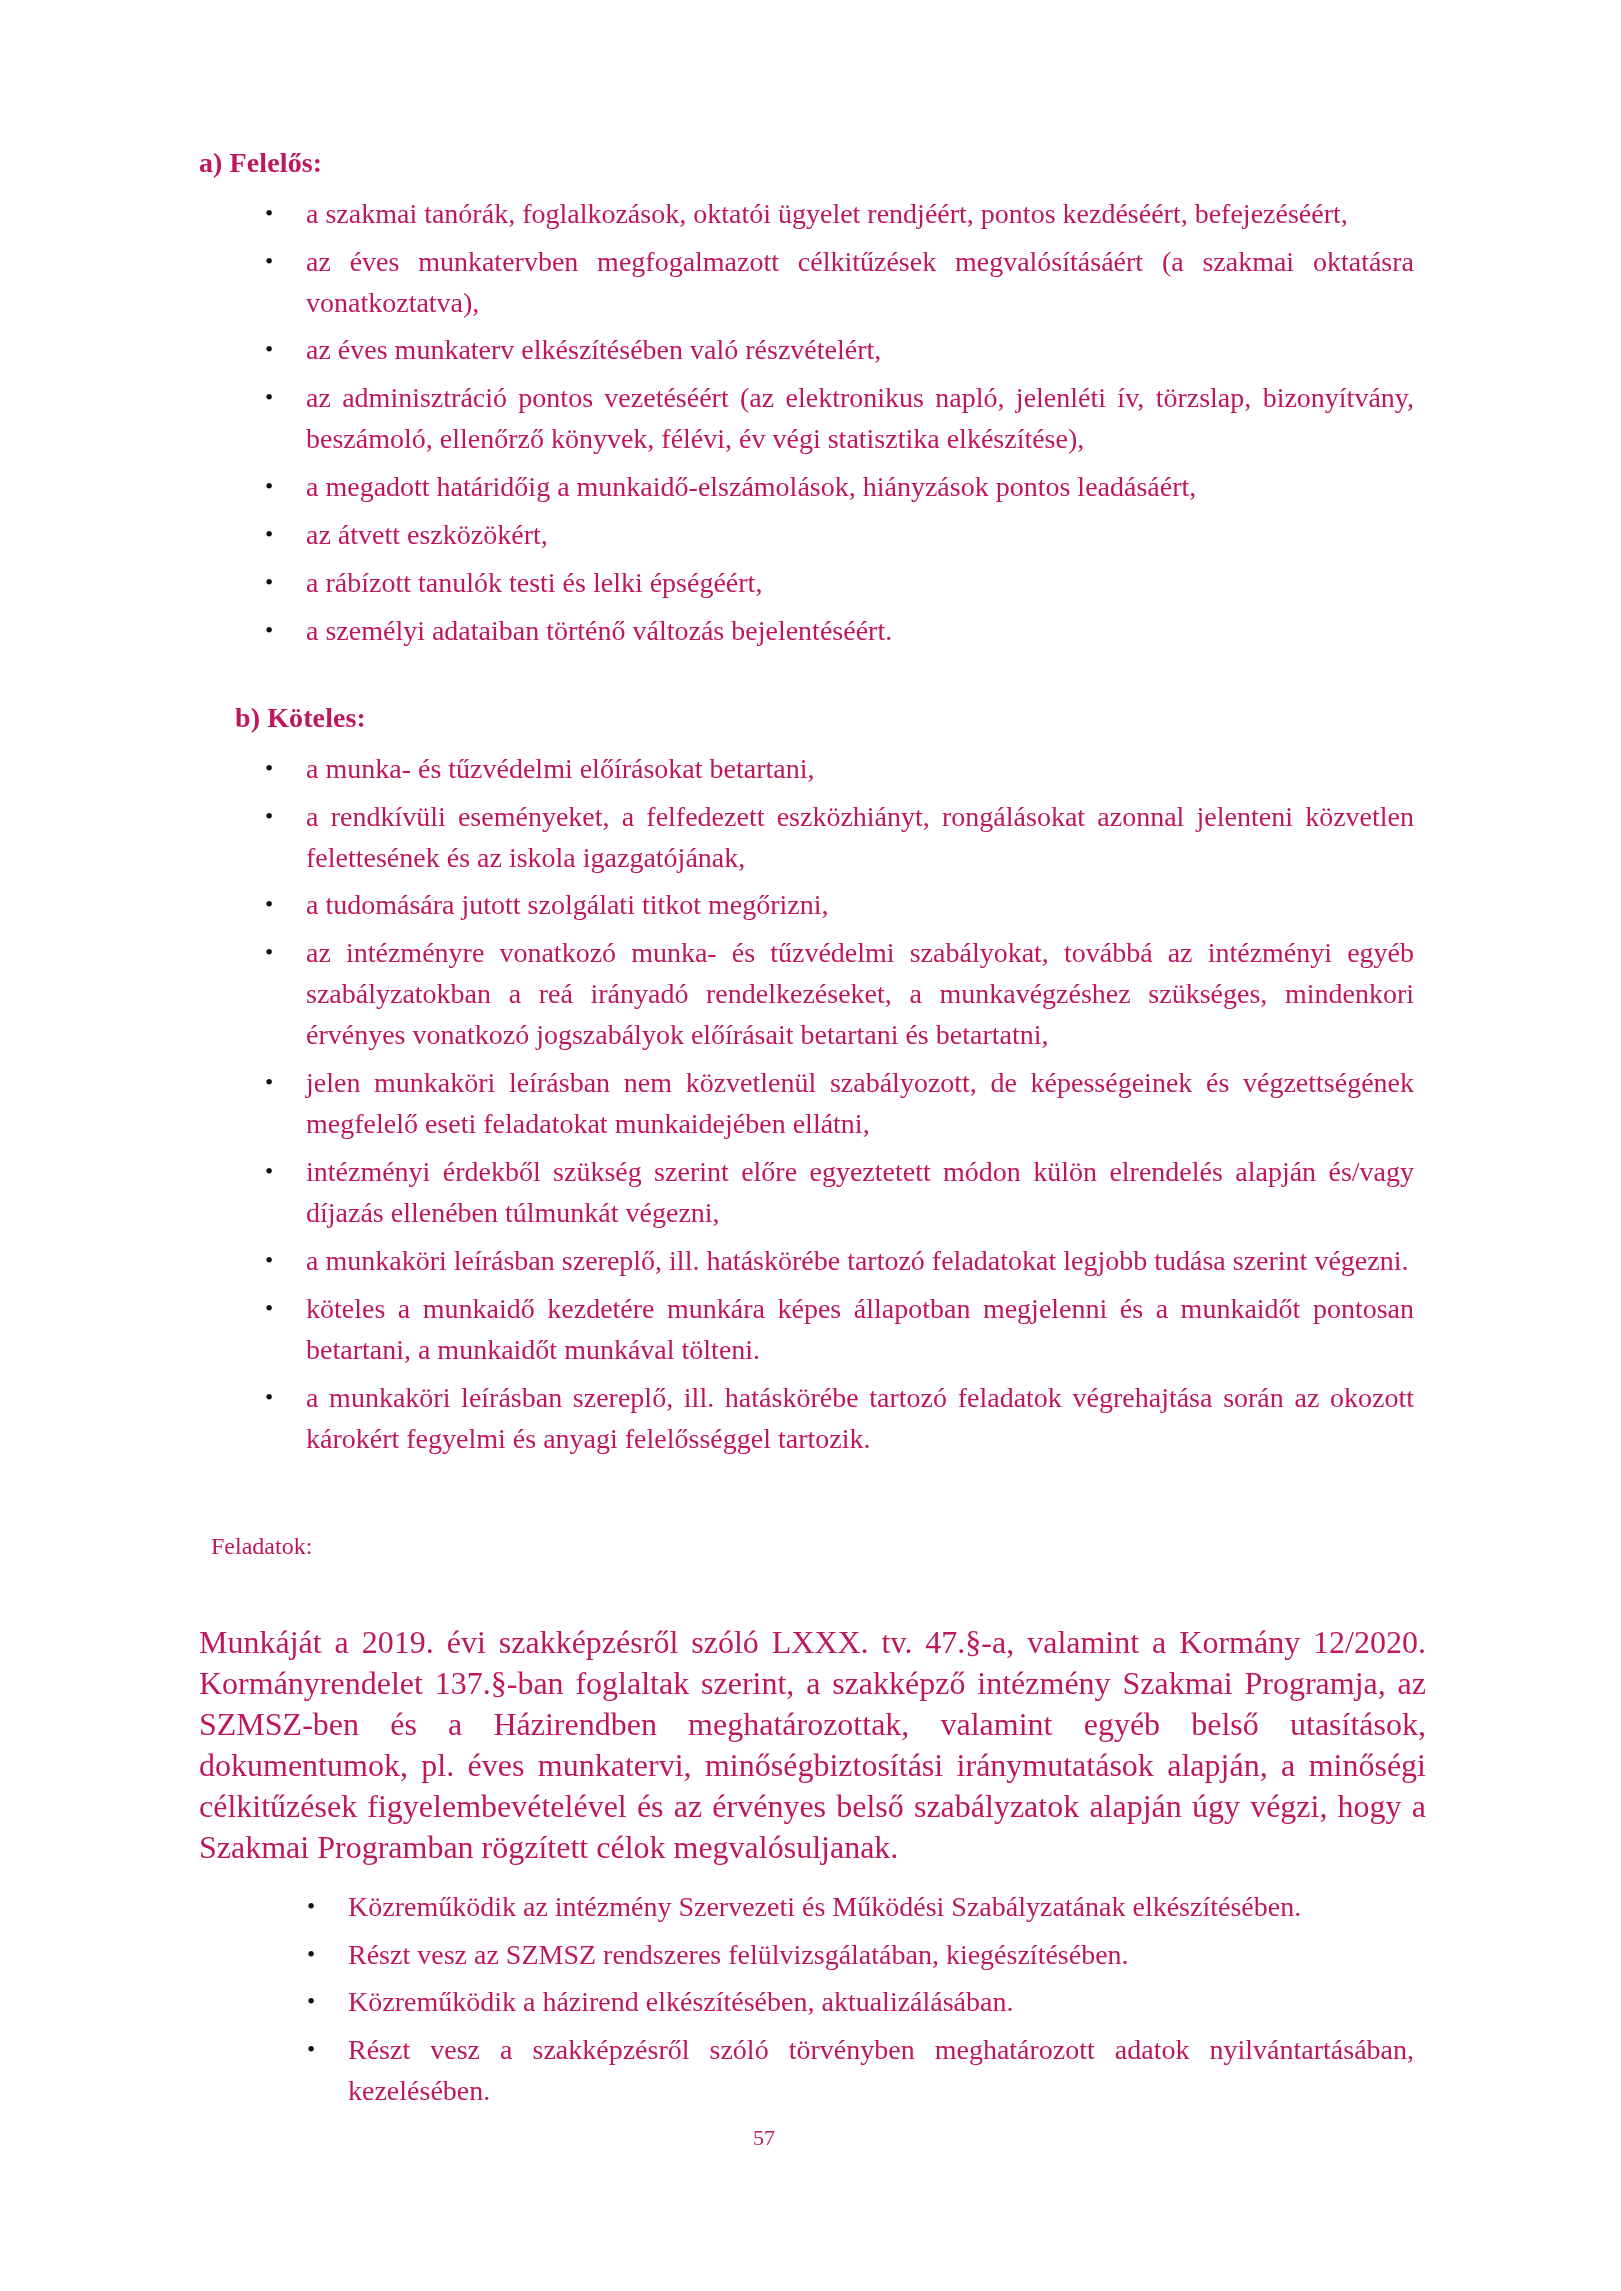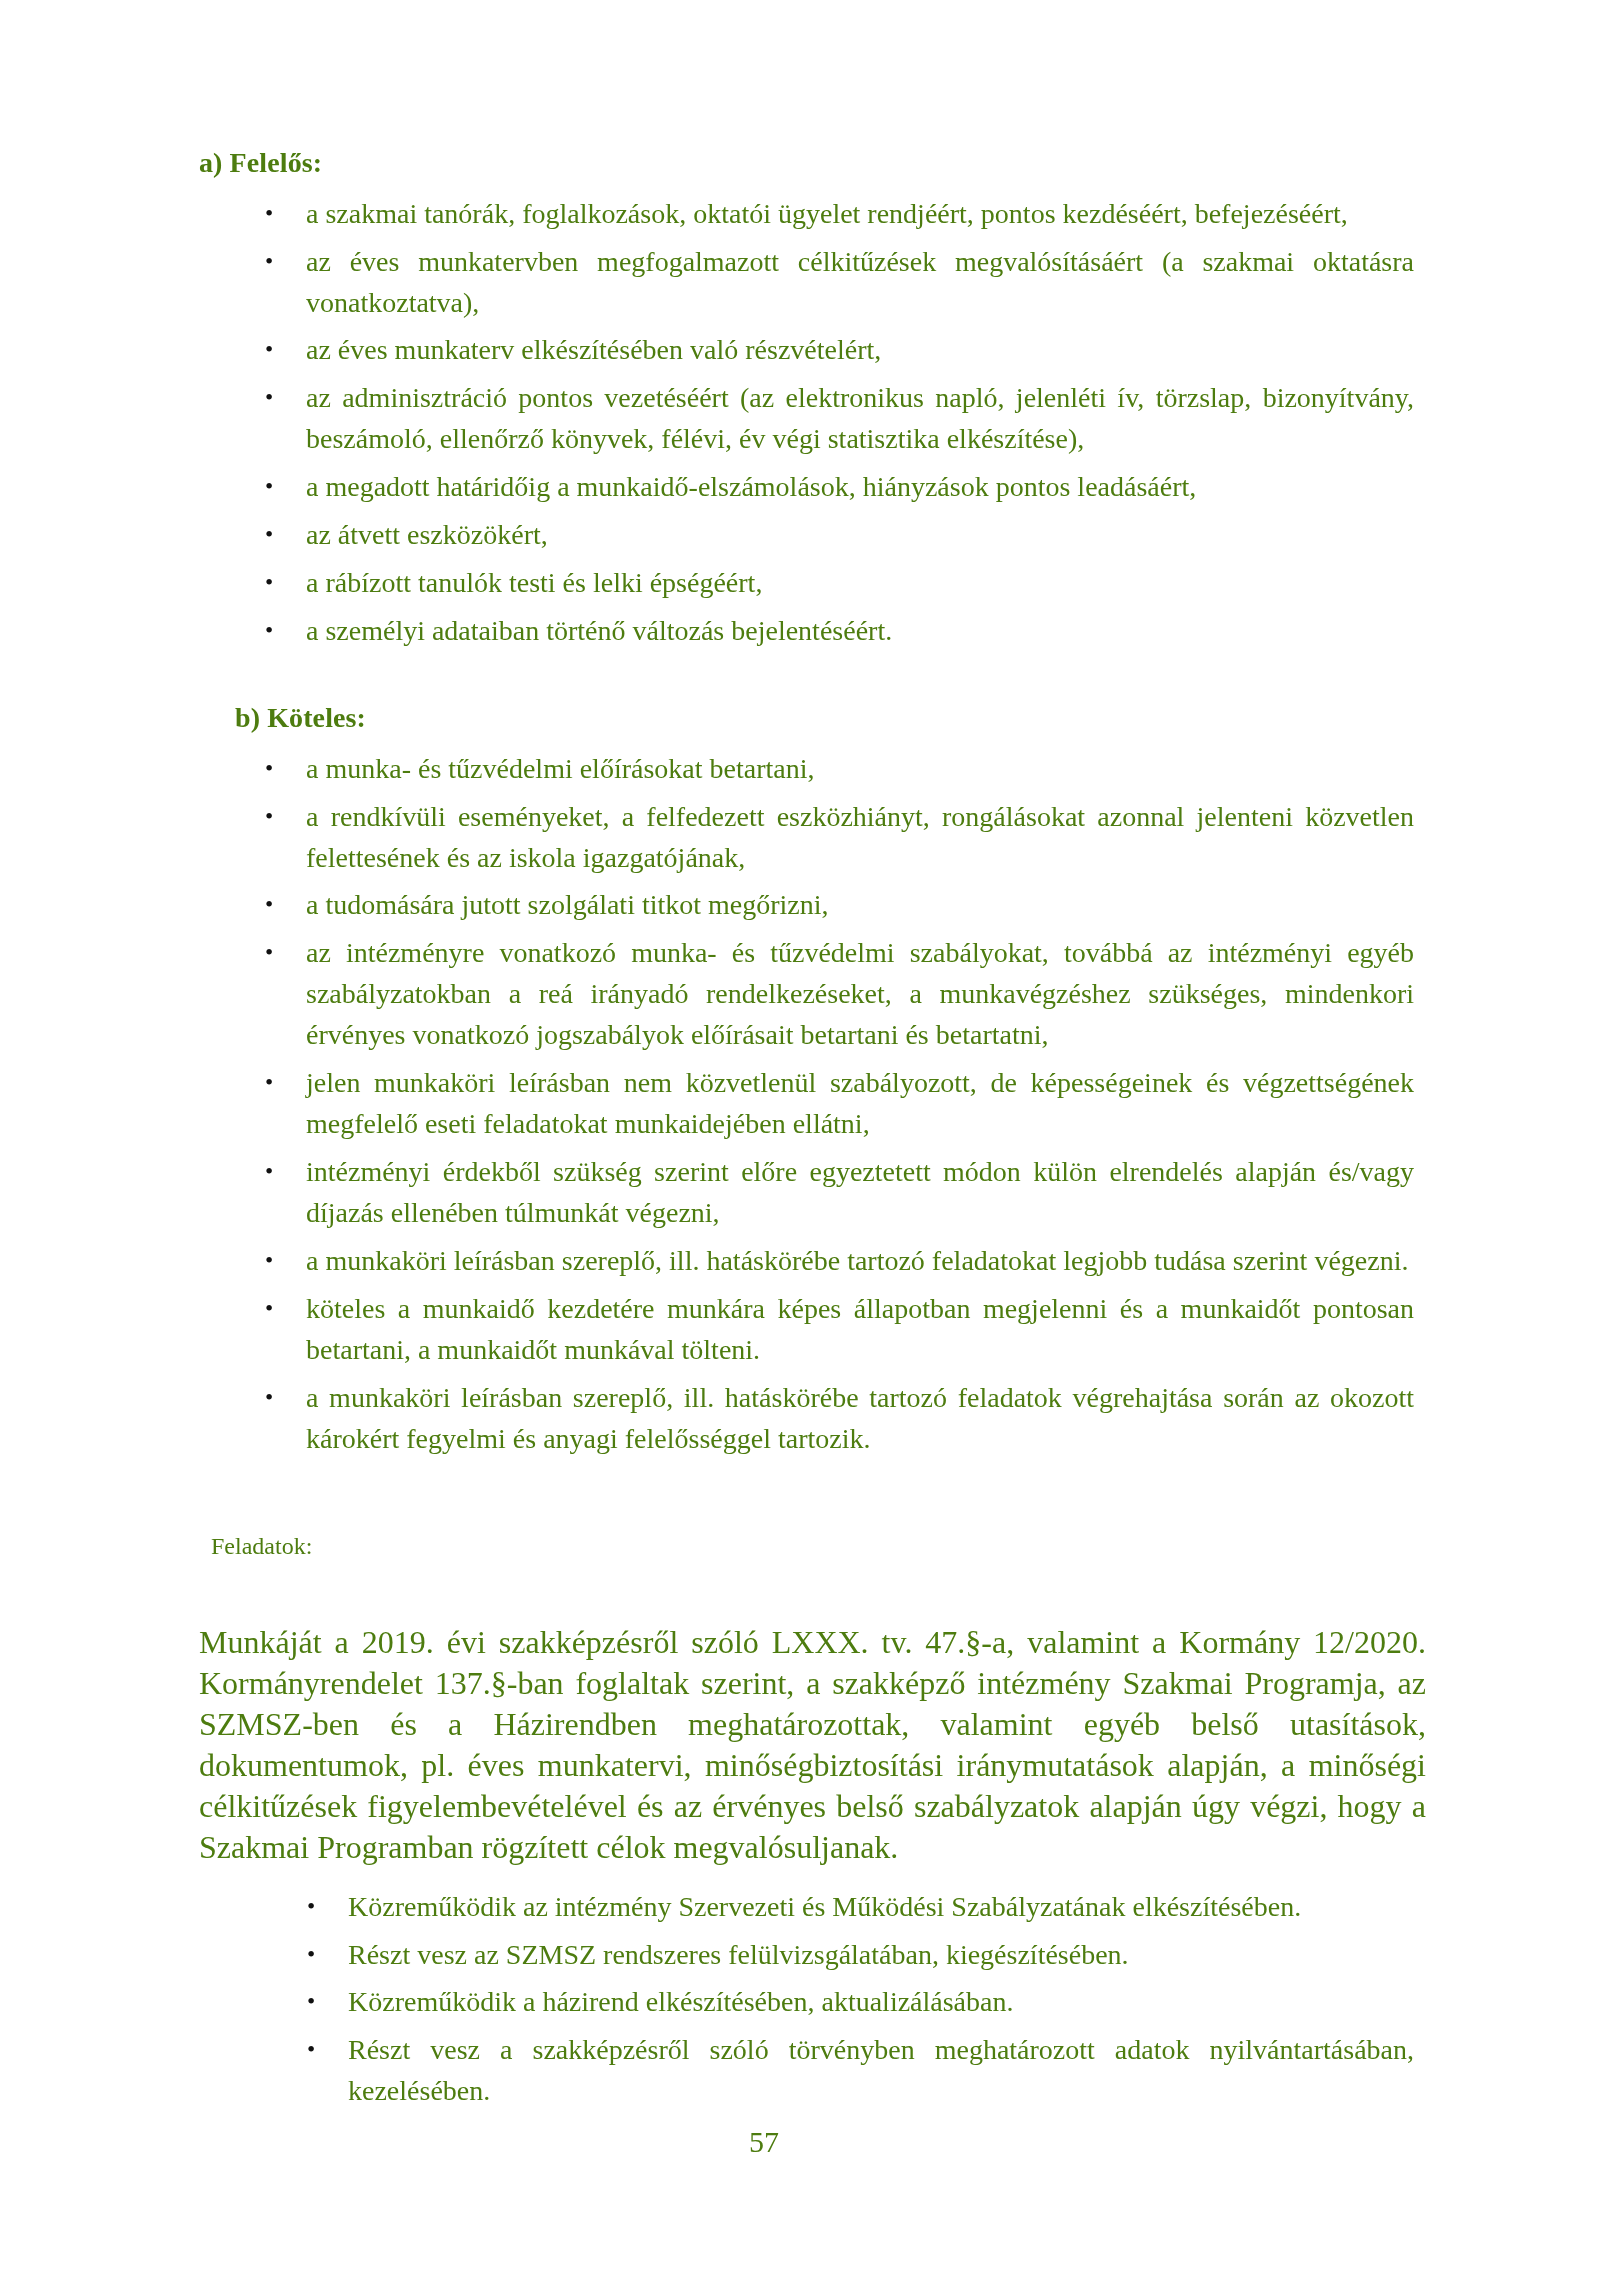--- a/index.html
+++ b/index.html
@@ -8,21 +8,21 @@
     padding: 0;
     background: #ffffff;
   }
 
   .page {
     position: relative;
     width: 1483px;
     height: 2292px;
     background: #ffffff;
     font-family: "Liberation Serif", "DejaVu Serif", serif;
-    color: #4d7c0f;
+    color: #be185d;
     box-sizing: border-box;
     overflow: hidden;
   }
 
   
   .content {
     position: absolute;
     left: 199px;
     top: 149px;
     width: 1227px;
@@ -105,21 +105,21 @@
   }
 
   .gap-after-par { height: 5.9px; }
 
   .page-number {
     position: absolute;
     left: 0;
     right: 0;
     top: 2125px;
     text-align: center;
-    font-size: 30px;
+    font-size: 22px;
     font-family: "Liberation Serif", "DejaVu Serif", serif;
     padding-left: 45px;
   }
 </style>
 </head>
 <body>
 
 <div class="page">
 
   <div class="content">

